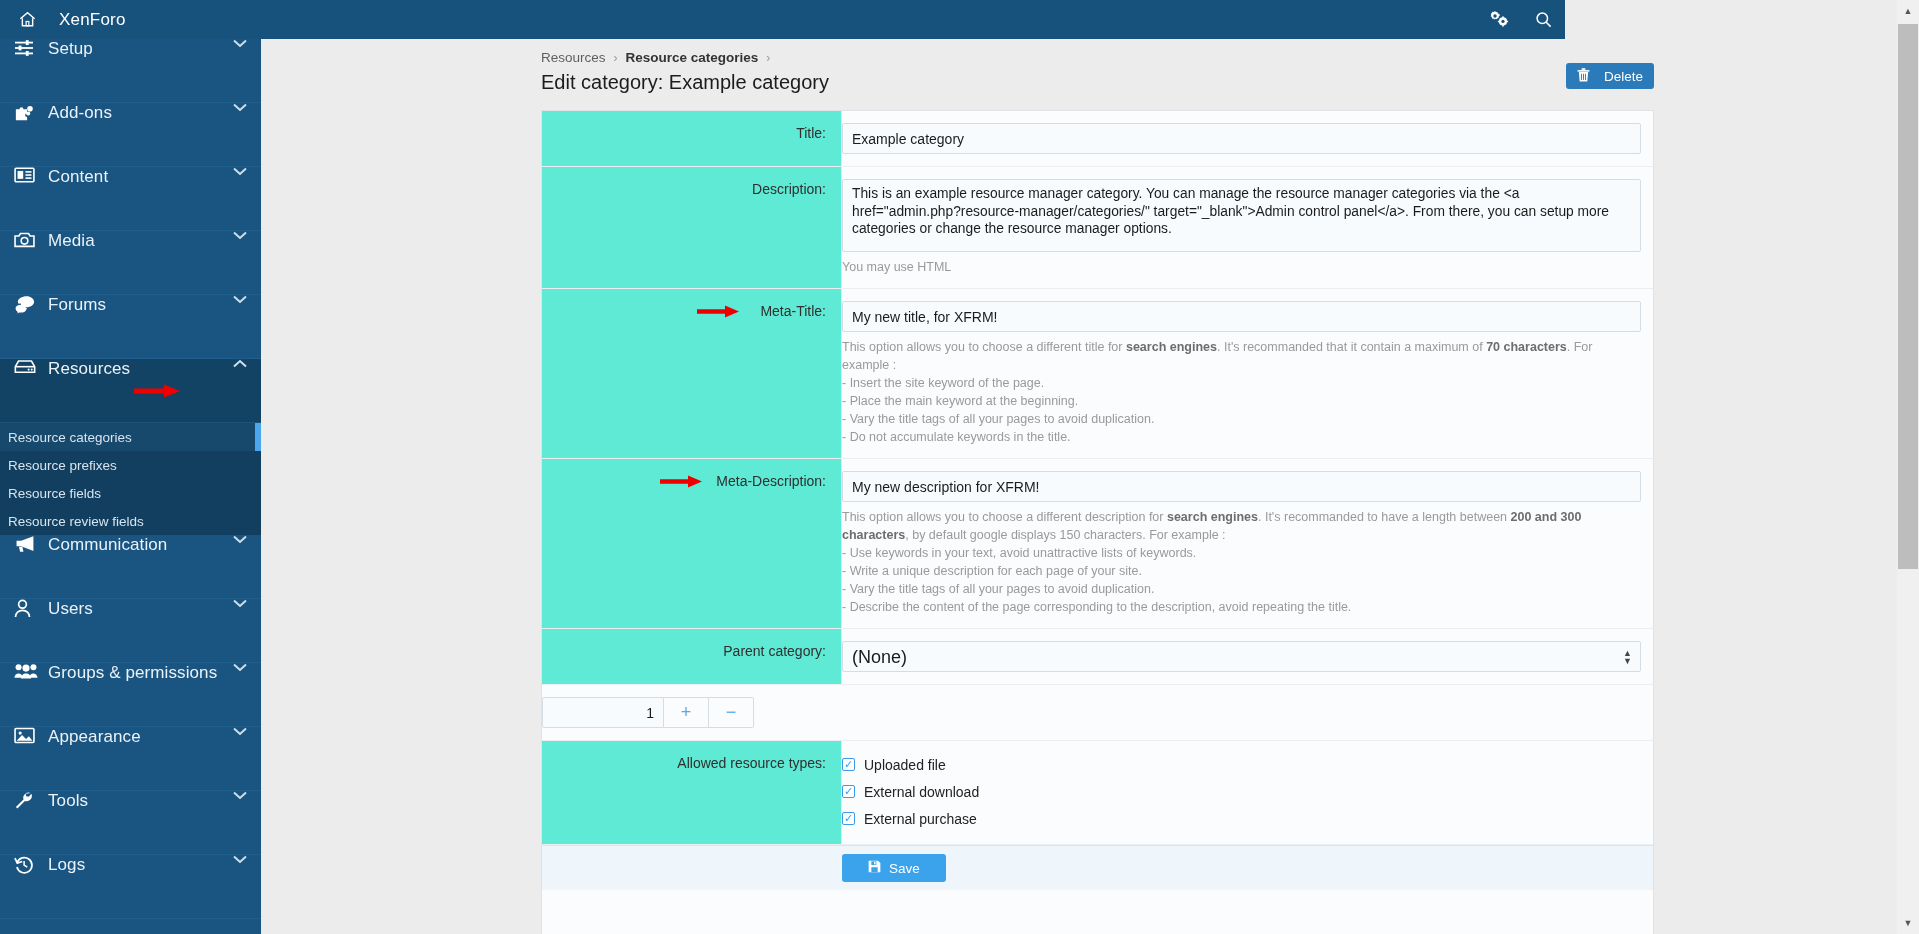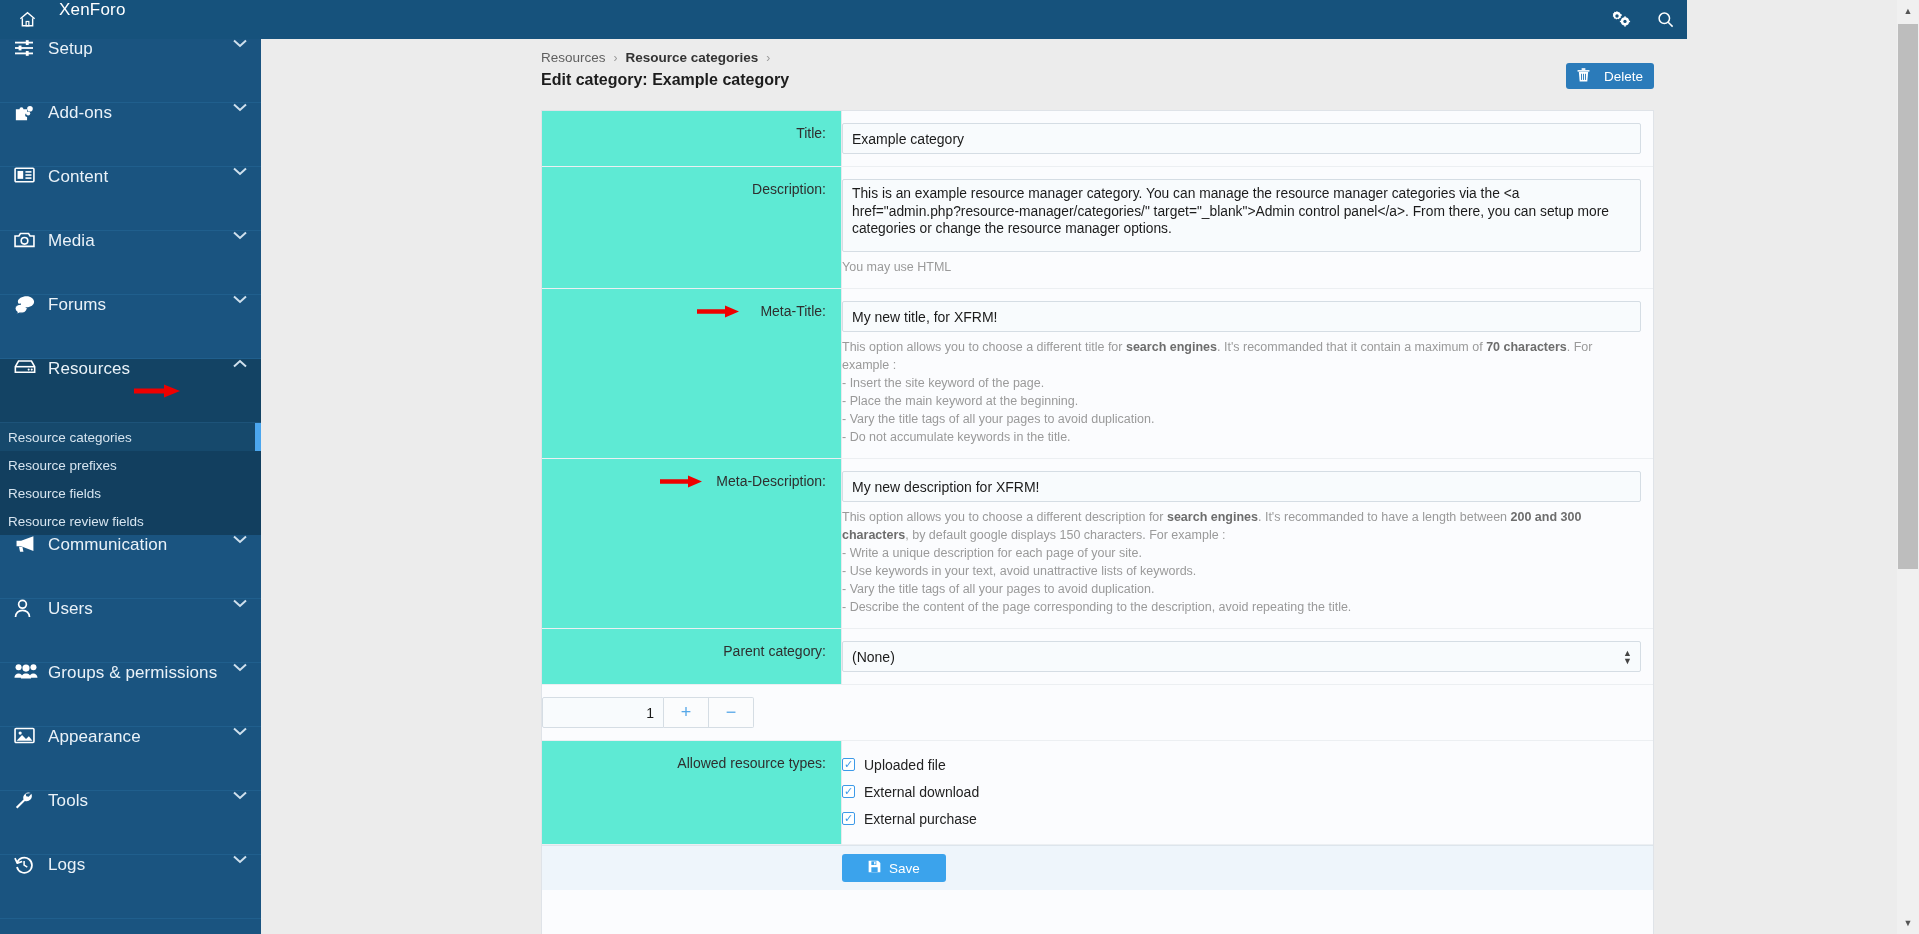--- a/index.html
+++ b/index.html
@@ -7,23 +7,23 @@
     margin: 0; padding: 0;
     width: 1919px; height: 934px;
     overflow: hidden;
     background: #ececec;
     font-family: "Liberation Sans", sans-serif;
   }
   body { display: block; position: relative; }
 
   
   #topbar {
-    position: absolute; top: 0; left: 0; width: 1687px; height: 39px;
+    position: absolute; top: 0; left: 0; width: 1565px; height: 39px;
     background: #16527c;
-    display: flex; 
+    display: flex; align-items: center;
     color: #ffffff;
     z-index: 30;
   }
   #topbar .home-icon {
     width: 38px; display: flex; align-items: center; justify-content: center;
     margin-left: 8px;
   }
   #topbar .brand {
     font-size: 17px; font-weight: 400; letter-spacing: .2px;
     margin-left: 13px; color: #fff;
@@ -85,21 +85,21 @@
     position: absolute; left: 280px; top: 11px;
     font-size: 13.5px; color: #5b5b5b;
     display: flex; align-items: center; gap: 8px;
   }
   #breadcrumb .crumb { color: #5f5f5f; cursor: pointer; }
   #breadcrumb .crumb.current { color: #333; font-weight: bold; }
   #breadcrumb .sep { color: #9a9a9a; font-size: 12px; }
 
   #pagetitle {
     position: absolute; left: 280px; top: 32px;
-    font-size: 16px; color: #1c1c1c; font-weight: 700;
+    font-size: 20px; color: #1c1c1c; font-weight: 400;
   }
 
   #delete-btn {
     position: absolute; right: 243px; top: 24px;
     background: #2b7bba; color: #fff;
     border: none; border-radius: 3px;
     height: 26px; padding: 0 11px;
     font-size: 13.5px; font-family: inherit;
     display: flex; align-items: center; gap: 14px;
     cursor: pointer;
@@ -149,21 +149,21 @@
   .hint {
     font-size: 12.5px; color: #9a9a9a; margin-top: 6px; line-height: 18px;
   }
   .hint b { color: #6d6d6d; font-weight: bold; }
   .hint .line { display: block; }
 
   select.tsel {
     display: block; width: 100%; height: 31px;
     border: 1px solid #d5dde4; border-radius: 2px;
     background: #f8fbfd;
-    font-family: inherit; font-size: 14px; color: #1b1b1b;
+    font-family: inherit; font-size: 18px; color: #1b1b1b;
     padding: 0 9px; outline: none;
     -webkit-appearance: none; appearance: none;
   }
   .selwrap { position: relative; }
   .selwrap .updown {
     position: absolute; right: 9px; top: 50%; transform: translateY(-50%);
     font-size: 9px; color: #444; line-height: 8px; text-align: center;
     pointer-events: none;
   }
 
@@ -539,22 +539,22 @@
           <svg width="42" height="13" viewBox="0 0 42 13">
             <path d="M42 6.5 L28 0.6 L28 4.3 L0 4.3 L0 8.7 L28 8.7 L28 12.4 Z" fill="#ee0000"></path>
           </svg>
         </span>
         <span>Meta-Description:</span>
       </div>
       <div class="fctl">
         <input class="tinput" type="text" value="My new description for XFRM!" style="">
         <div class="hint">
           <span>This option allows you to choose a different description for </span><b>search engines</b><span>. It's recommanded to have a length between </span><b>200 and 300 characters</b><span>, by default google displays 150 characters. For example :</span>
+          <span class="line">- Use keywords in your text, avoid unattractive lists of keywords.</span>
           <span class="line">- Write a unique description for each page of your site.</span>
-          <span class="line">- Use keywords in your text, avoid unattractive lists of keywords.</span>
           <span class="line">- Vary the title tags of all your pages to avoid duplication.</span>
           <span class="line">- Describe the content of the page corresponding to the description, avoid repeating the title.</span>
         </div>
       </div>
     </div>
 
     <div class="frow">
       <div class="flabel">Parent category:</div>
       <div class="fctl">
         <div class="selwrap">

